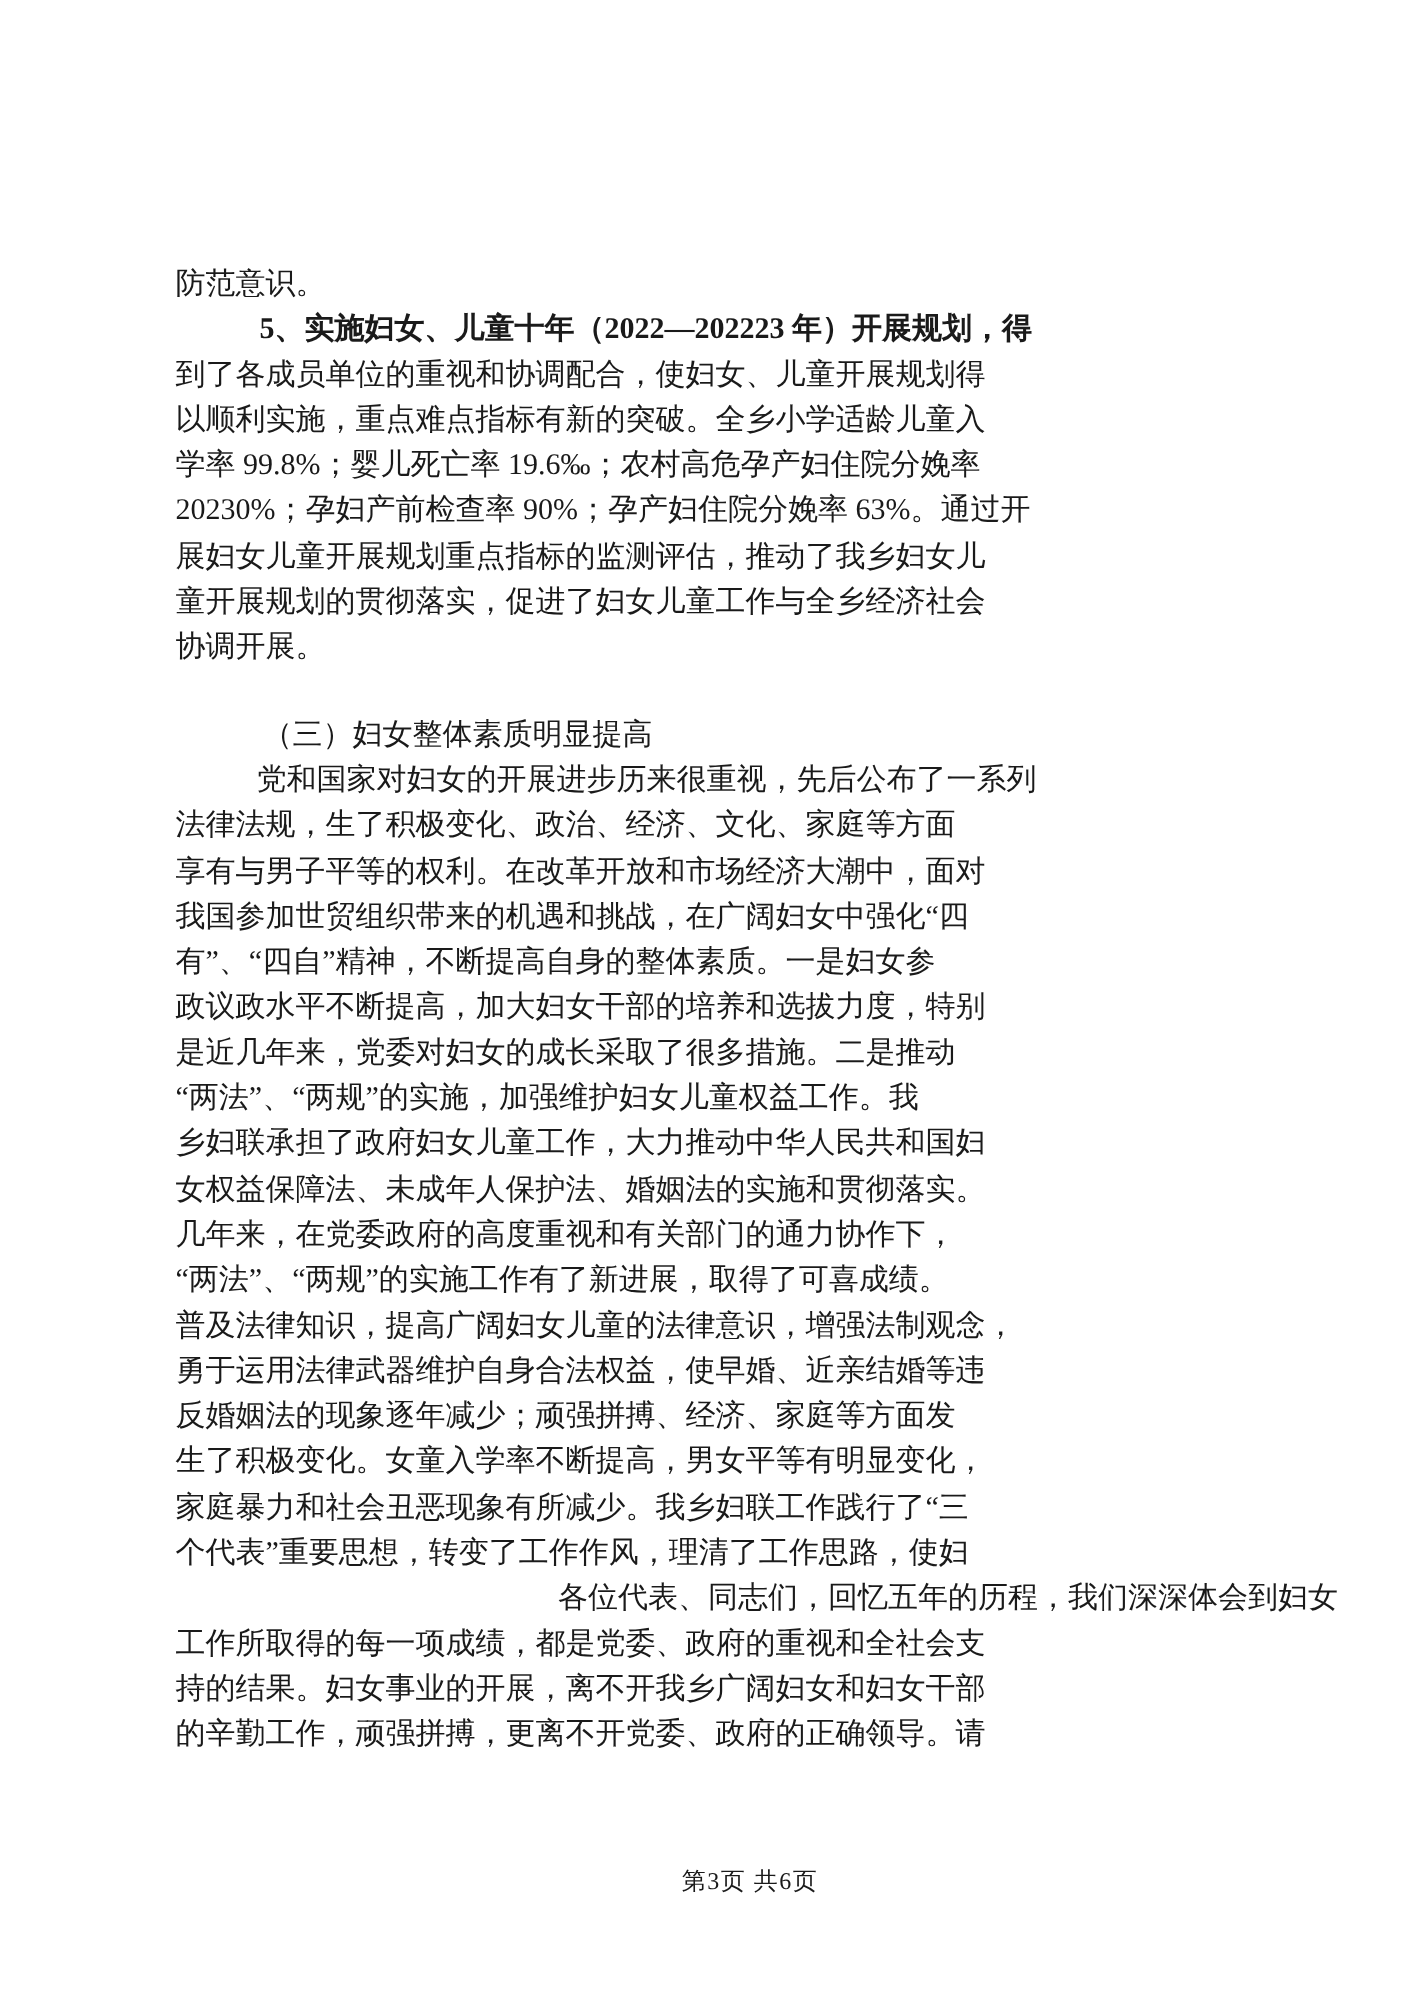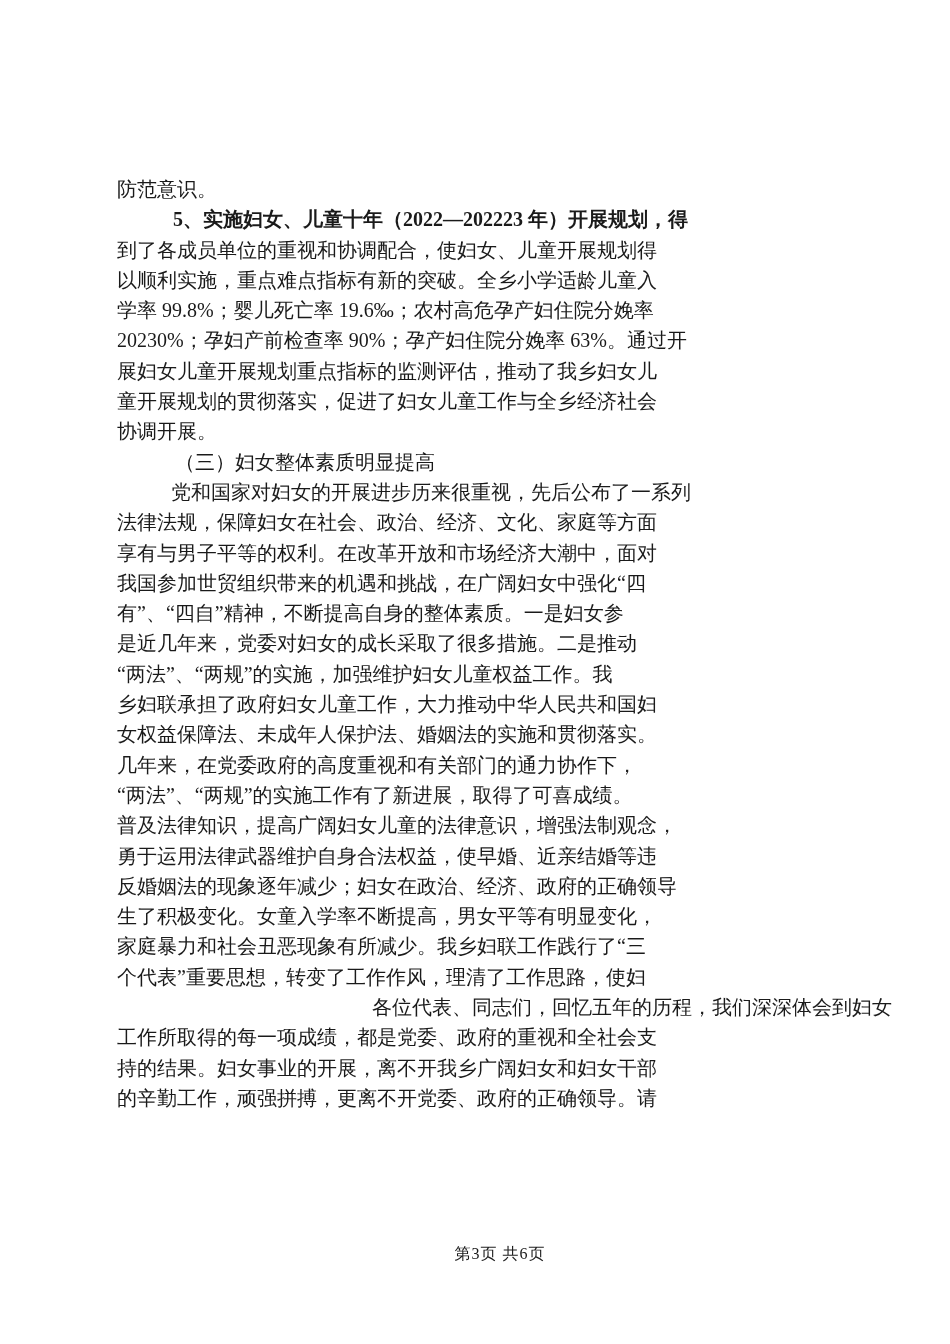--- a/index.html
+++ b/index.html
@@ -54,35 +54,36 @@
   <div class="doc-body" id="doc-body" style="color: rgb(26, 26, 26);">
       <div class="line">防范意识。</div>
       <div class="line" style="padding-left: 56px; font-weight: bold;">5、实施妇女、儿童十年（2022—202223 年）开展规划，得</div>
       <div class="line">到了各成员单位的重视和协调配合，使妇女、儿童开展规划得</div>
       <div class="line">以顺利实施，重点难点指标有新的突破。全乡小学适龄儿童入</div>
       <div class="line">学率 99.8%；婴儿死亡率 19.6‰；农村高危孕产妇住院分娩率</div>
       <div class="line">20230%；孕妇产前检查率 90%；孕产妇住院分娩率 63%。通过开</div>
       <div class="line">展妇女儿童开展规划重点指标的监测评估，推动了我乡妇女儿</div>
       <div class="line">童开展规划的贯彻落实，促进了妇女儿童工作与全乡经济社会</div>
       <div class="line">协调开展。</div>
-      <div class="line" style="padding-left: 58px;">（三）妇女整体素质明显提高</div>
+      <div class="line" style="padding-left: 58px; margin-top: 28px;">（三）妇女整体素质明显提高</div>
       <div class="line" style="padding-left: 54px;">党和国家对妇女的开展进步历来很重视，先后公布了一系列</div>
-      <div class="line">法律法规，保障妇女在社会、政治、经济、文化、家庭等方面</div>
+      <div class="line">法律法规，生了积极变化、政治、经济、文化、家庭等方面</div>
       <div class="line">享有与男子平等的权利。在改革开放和市场经济大潮中，面对</div>
       <div class="line">我国参加世贸组织带来的机遇和挑战，在广阔妇女中强化“四</div>
       <div class="line">有”、“四自”精神，不断提高自身的整体素质。一是妇女参</div>
+      <div class="line">政议政水平不断提高，加大妇女干部的培养和选拔力度，特别</div>
       <div class="line">是近几年来，党委对妇女的成长采取了很多措施。二是推动</div>
       <div class="line">“两法”、“两规”的实施，加强维护妇女儿童权益工作。我</div>
       <div class="line">乡妇联承担了政府妇女儿童工作，大力推动中华人民共和国妇</div>
       <div class="line">女权益保障法、未成年人保护法、婚姻法的实施和贯彻落实。</div>
       <div class="line">几年来，在党委政府的高度重视和有关部门的通力协作下，</div>
       <div class="line">“两法”、“两规”的实施工作有了新进展，取得了可喜成绩。</div>
       <div class="line">普及法律知识，提高广阔妇女儿童的法律意识，增强法制观念，</div>
       <div class="line">勇于运用法律武器维护自身合法权益，使早婚、近亲结婚等违</div>
-      <div class="line">反婚姻法的现象逐年减少；妇女在政治、经济、政府的正确领导</div>
+      <div class="line">反婚姻法的现象逐年减少；顽强拼搏、经济、家庭等方面发</div>
       <div class="line">生了积极变化。女童入学率不断提高，男女平等有明显变化，</div>
       <div class="line">家庭暴力和社会丑恶现象有所减少。我乡妇联工作践行了“三</div>
       <div class="line">个代表”重要思想，转变了工作作风，理清了工作思路，使妇</div>
       <div class="line" style="padding-left: 36px; text-align: right;">各位代表、同志们，回忆五年的历程，我们深深体会到妇女</div>
       <div class="line">工作所取得的每一项成绩，都是党委、政府的重视和全社会支</div>
       <div class="line">持的结果。妇女事业的开展，离不开我乡广阔妇女和妇女干部</div>
       <div class="line">的辛勤工作，顽强拼搏，更离不开党委、政府的正确领导。请</div>
     </div>
   <div class="page-footer">
     <span>第3页 共6页</span>

